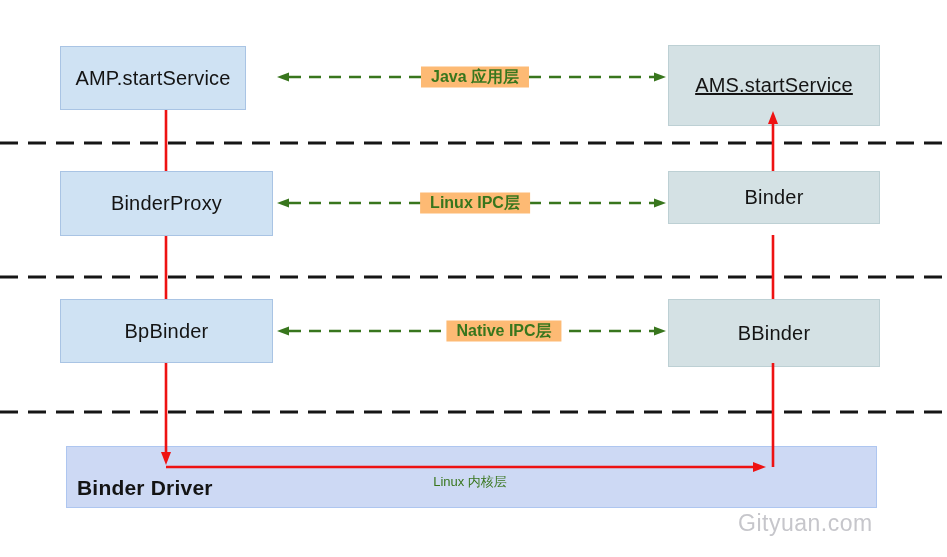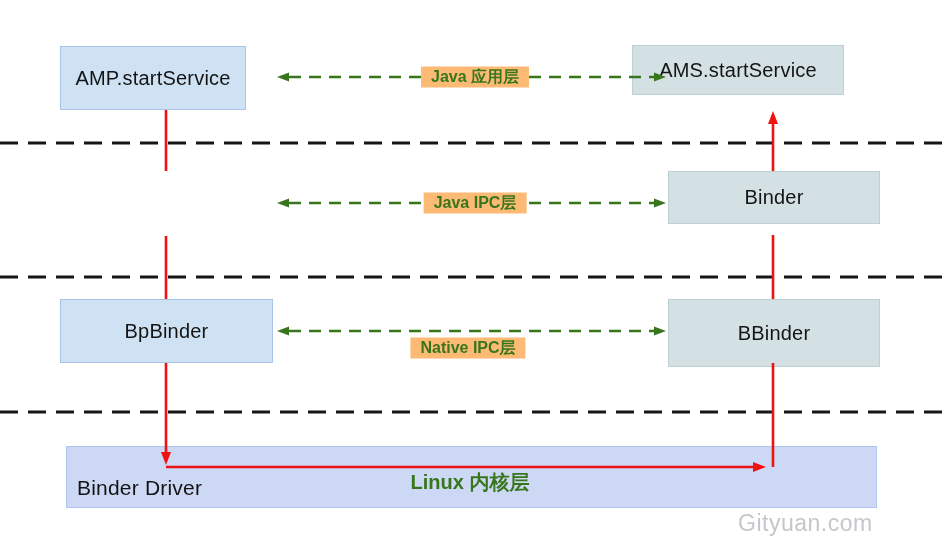--- a/index.html
+++ b/index.html
@@ -33,20 +33,21 @@
     background: var(--right-box-fill);
     border: 1px solid var(--right-box-border);
   }
   .box-bottom {
     background: var(--bottom-box-fill);
     border: 1px solid var(--bottom-box-border);
     justify-content: flex-start;
     align-items: flex-end;
     padding: 12px 0 7px 10px;
     font-size: 21px;
+    font-weight: bold;
   }
   #arrow-layer {
     position: absolute;
     left: 0;
     top: 0;
     pointer-events: none;
   }
   .sep-line {
     stroke: var(--dash-black);
     stroke-width: 3;
@@ -71,46 +72,49 @@
     color: var(--label-green);
     font-weight: bold;
     font-size: 16px;
     white-space: nowrap;
     z-index: 3;
   }
   .kernel-label {
     position: absolute;
     transform: translate(-50%, -50%);
     color: var(--label-green);
-    font-weight: bold;
-    font-size: 20px;
+    font-weight: normal;
+    font-size: 13px;
     white-space: nowrap;
     z-index: 3;
   }
   .watermark {
     position: absolute;
     color: var(--watermark-gray);
     font-size: 23px;
     letter-spacing: 0.5px;
     z-index: 3;
   }
 </style>
 </head>
 <body>
 
 <div id="stage">
 
   <div class="box box-left" style="left:60px; top:46px; width:186px; height:64px;">
     <span>AMP.startService</span>
   </div>
+  <div class="box box-left" style="left:60px; top:171px; width:213px; height:65px;">
+    <span>BinderProxy</span>
+  </div>
   <div class="box box-left" style="left:60px; top:299px; width:213px; height:64px;">
     <span>BpBinder</span>
   </div>
 
-  <div class="box box-right" style="left:632px; top:45px; width:212px; height:50px;">
+  <div class="box box-right" style="left:668px; top:45px; width:212px; height:81px;text-decoration:underline;">
     <span>AMS.startService</span>
   </div>
   <div class="box box-right" style="left:668px; top:171px; width:212px; height:53px;">
     <span>Binder</span>
   </div>
   <div class="box box-right" style="left:668px; top:299px; width:212px; height:68px;">
     <span>BBinder</span>
   </div>
 
   <div class="box box-bottom" style="left:66px; top:446px; width:811px; height:62px;">
@@ -138,18 +142,18 @@
     <line class="red-line" x1="166" y1="110" x2="166" y2="171"></line>
     <line class="red-line" x1="166" y1="236" x2="166" y2="299"></line>
     <line class="red-line" x1="166" y1="363" x2="166" y2="452" marker-end="url(#ah-red)"></line>
     <line class="red-line" x1="166" y1="467" x2="753" y2="467" marker-end="url(#ah-red)"></line>
     <line class="red-line" x1="773" y1="467" x2="773" y2="363"></line>
     <line class="red-line" x1="773" y1="299" x2="773" y2="235"></line>
     <line class="red-line" x1="773" y1="171" x2="773" y2="124" marker-end="url(#ah-red)"></line>
   </svg>
 
   <div class="layer-label" style="left:475px; top:77px;">Java 应用层</div>
-  <div class="layer-label" style="left:475px; top:203px;">Java IPC层</div>
-  <div class="layer-label" style="left:468px; top:331px;margin-top:17px;">Native IPC层</div>
+  <div class="layer-label" style="left:475px; top:203px;">Linux IPC层</div>
+  <div class="layer-label" style="left:504px; top:331px;">Native IPC层</div>
   <div class="kernel-label" style="left:470px; top:482px;">Linux 内核层</div>
 
   <div class="watermark" style="left:738px; top:510px;">Gityuan.com</div>
 </div>
 
 </body></html>

